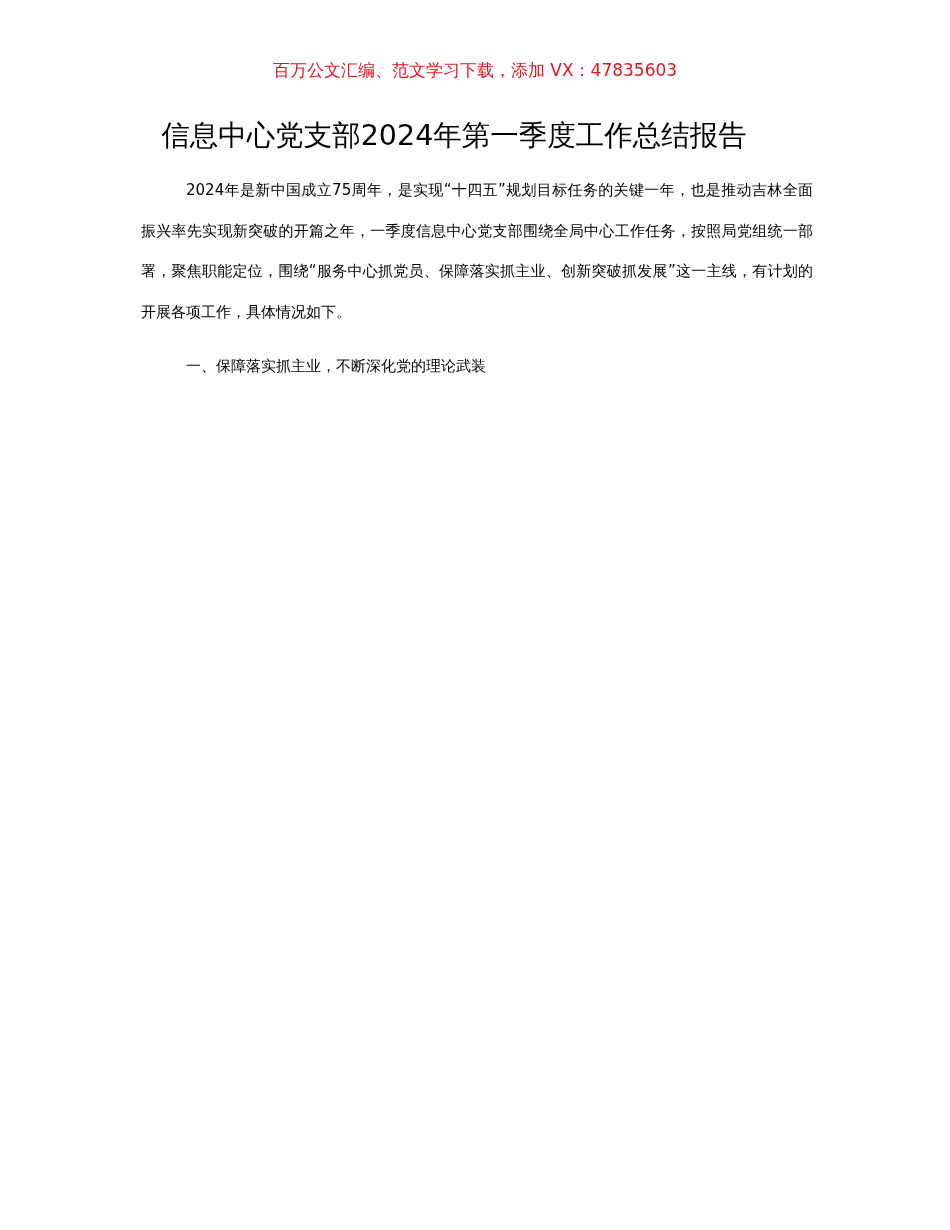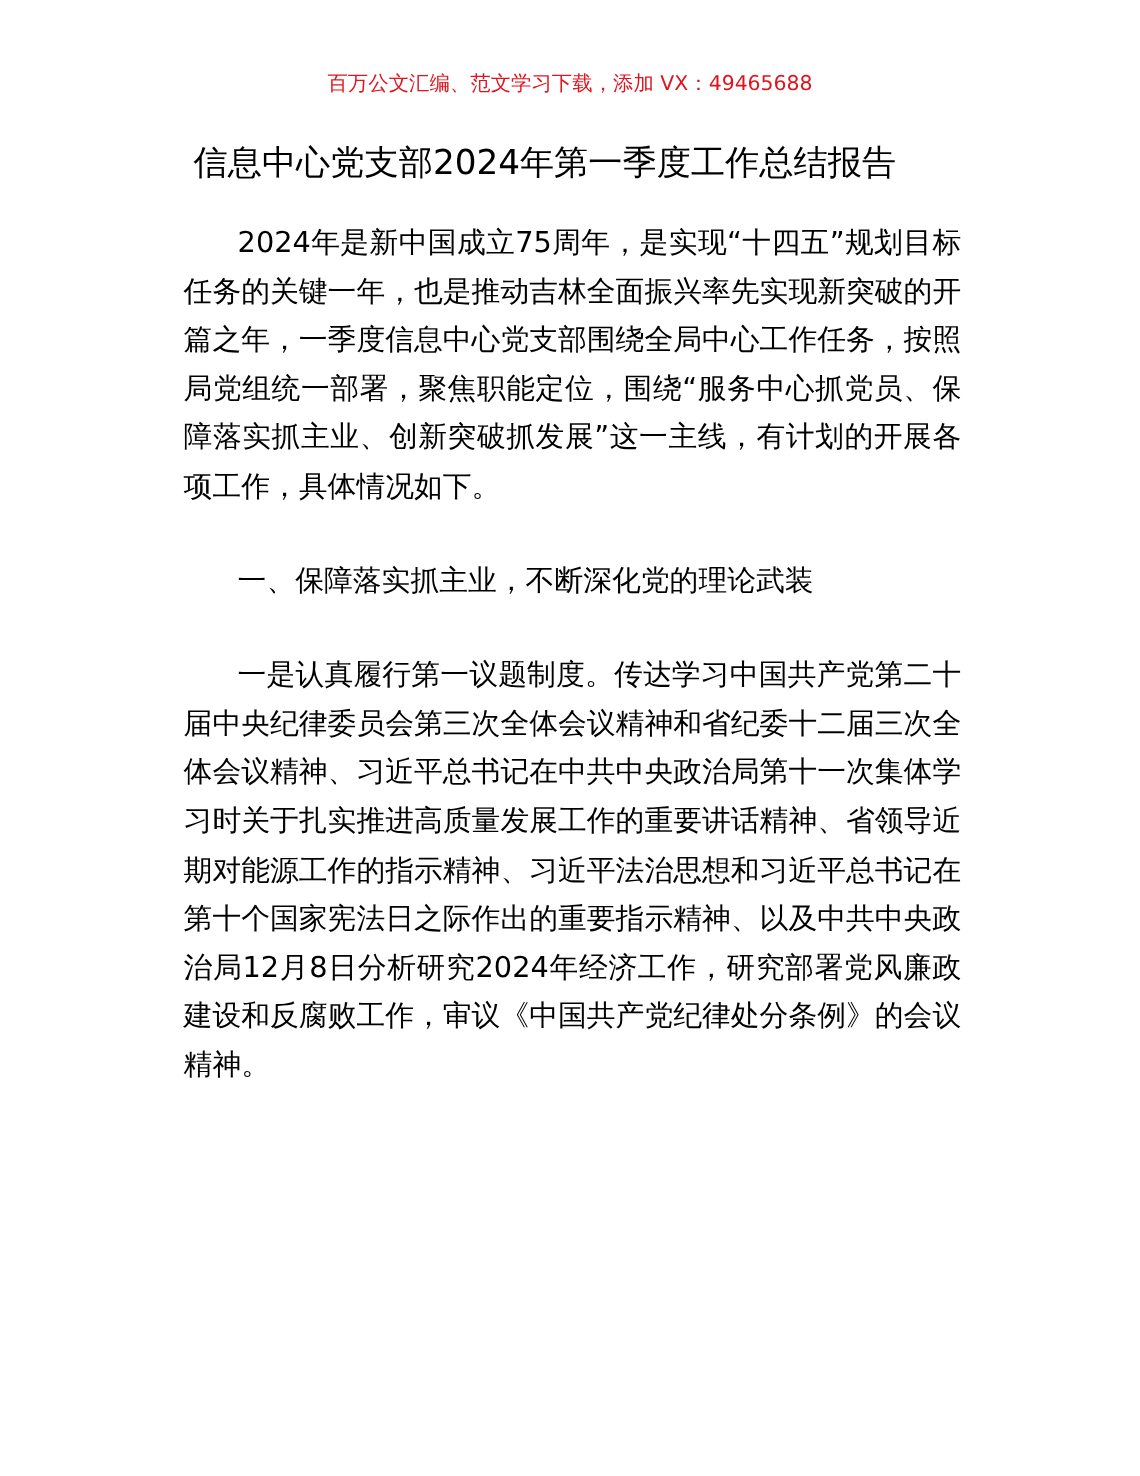--- a/index.html
+++ b/index.html
@@ -9,33 +9,32 @@
     font-size: 17px; color: #e0141e; letter-spacing: 0px; line-height: 28px;
   }
   .title {
     position: absolute; top: 116px; left: 0; width: 908px; text-align: center;
     font-size: 28.5px; line-height: 40px; letter-spacing: 0px;
   }
   .body {
     position: absolute; top: 170px; left: 141px; width: 672px;
   }
   .para {
-    font-size: 24px; line-height: 40.6px; margin: 12px; text-align: justify;
+    font-size: 15px; line-height: 40.6px; margin: 0; text-align: justify;
     text-align-last: left; word-break: break-all;
   }
   .para.indent { text-indent: 45px; }
   .gap { height: 14px; }
 </style>
 </head>
 <body>
 
-<div class="watermark">百万公文汇编、范文学习下载，添加 VX：49465688</div>
+<div class="watermark">百万公文汇编、范文学习下载，添加 VX：47835603</div>
 
 <div class="title">信息中心党支部2024年第一季度工作总结报告</div>
 
 <div class="body">
   <p class="para indent">2024年是新中国成立75周年，是实现“十四五”规划目标任务的关键一年，也是推动吉林全面振兴率先实现新突破的开篇之年，一季度信息中心党支部围绕全局中心工作任务，按照局党组统一部署，聚焦职能定位，围绕“服务中心抓党员、保障落实抓主业、创新突破抓发展”这一主线，有计划的开展各项工作，具体情况如下。</p>
   <div class="gap"></div>
   <p class="para indent">一、保障落实抓主业，不断深化党的理论武装</p>
   <div class="gap"></div>
-  <p class="para indent">一是认真履行第一议题制度。传达学习中国共产党第二十届中央纪律委员会第三次全体会议精神和省纪委十二届三次全体会议精神、习近平总书记在中共中央政治局第十一次集体学习时关于扎实推进高质量发展工作的重要讲话精神、省领导近期对能源工作的指示精神、习近平法治思想和习近平总书记在第十个国家宪法日之际作出的重要指示精神、以及中共中央政治局12月8日分析研究2024年经济工作，研究部署党风廉政建设和反腐败工作，审议《中国共产党纪律处分条例》的会议精神。</p>
   <div class="gap"></div>
 </div>
 
 </body></html>

